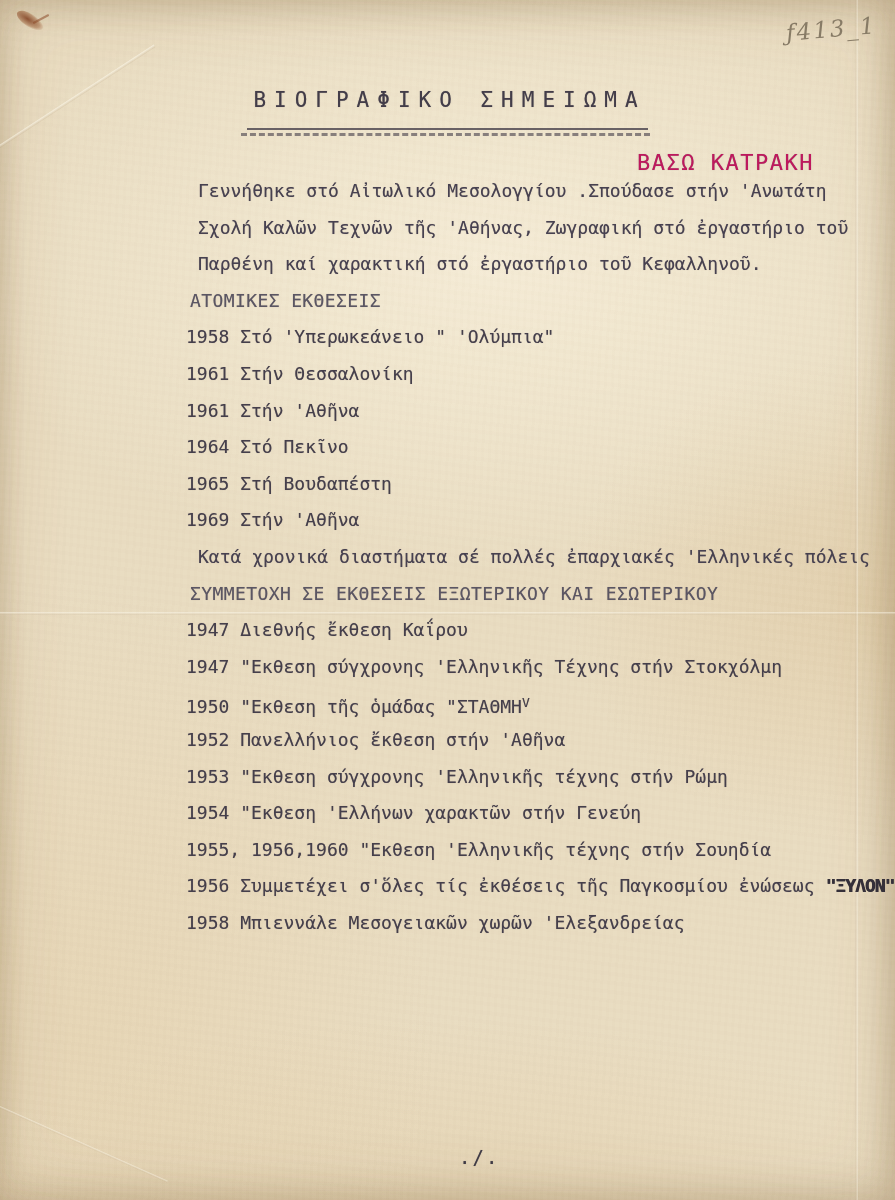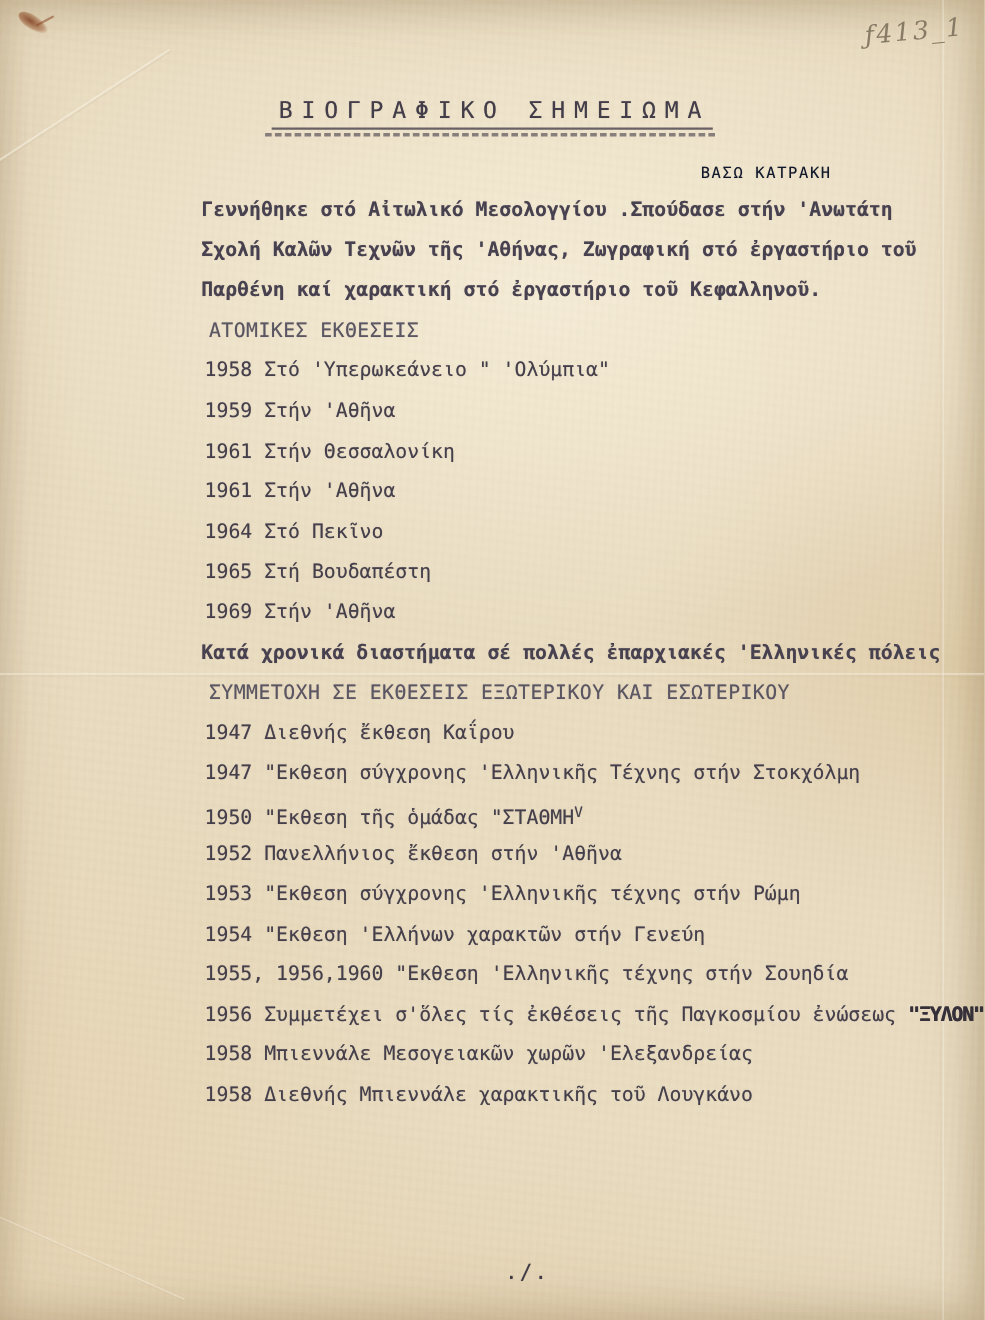--- a/index.html
+++ b/index.html
@@ -53,42 +53,42 @@
   .annotation{
     position:absolute;left:786px;top:16px;
     font-family:"DejaVu Serif",serif;font-style:italic;
     font-size:23px;color:#877b66;transform:rotate(-5deg);
     letter-spacing:2px;white-space:nowrap;
   }
   .title-row{position:absolute;left:0;top:88px;width:100%;text-align:center;}
   .title-text{
     display:inline-block;position:relative;
     font-size:21px;letter-spacing:8px;color:#433d49;
-    padding:0 2px 4px 6px;
+    padding:0 2px 16px 6px;
     border-bottom:2px solid rgba(66,60,72,0.78);
     text-shadow:0 0 0.7px rgba(66,60,72,0.55);
     white-space:nowrap;
   }
   .title-text::after{
     content:"";position:absolute;left:-6px;right:-2px;bottom:-8px;
     border-top:3px dashed rgba(66,60,72,0.60);
   }
   .author{
     position:absolute;left:637px;top:150px;
-    font-size:14px;letter-spacing:1.5px;color:#0f172a;
+    font-size:22px;letter-spacing:1.5px;color:#be185d;
     text-shadow:0 0 0.7px rgba(66,60,72,0.5);white-space:nowrap;
   }
   .body-block{position:absolute;left:178px;top:173px;width:712px;}
   .line{
     height:36.6px;line-height:36.6px;white-space:nowrap;
     font-size:18px;color:#453f4b;
     text-shadow:0 0 0.7px rgba(60,54,66,0.45);
   }
   .line.entry{margin-left:8px;}
-  .line.para{margin-left:5px;color:#474150;font-weight:bold;}
+  .line.para{margin-left:20px;color:#474150;}
   .line.heading{margin-left:12px;color:#5b5663;letter-spacing:0.4px;}
   .line .sup{font-size:13px;vertical-align:6px;}
   .line .overstruck{
     font-weight:bold;color:#353039;letter-spacing:-1px;
     text-shadow:0.6px 0 0 #353039;
   }
   .footer-mark{
     position:absolute;left:459px;top:1146px;
     font-size:19px;color:#3f3a45;letter-spacing:2px;
     text-shadow:0 0 0.7px rgba(60,54,66,0.5);
@@ -121,33 +121,31 @@
 </div>
 
 <div class="author">ΒΑΣΩ ΚΑΤΡΑΚΗ</div>
 
 <div class="body-block">
     <div class="line para">Γεννήθηκε στό Αἰτωλικό Μεσολογγίου .Σπούδασε στήν 'Ανωτάτη</div>
     <div class="line para">Σχολή Καλῶν Τεχνῶν τῆς 'Αθήνας, Ζωγραφική στό ἐργαστήριο τοῦ</div>
     <div class="line para">Παρθένη καί χαρακτική στό ἐργαστήριο τοῦ Κεφαλληνοῦ.</div>
     <div class="line heading">ΑΤΟΜΙΚΕΣ ΕΚΘΕΣΕΙΣ</div>
     <div class="line entry">1958 Στό 'Υπερωκεάνειο " 'Ολύμπια"</div>
-    <div class="line entry">1959 Στήν 'Αθῆνα</div>
     <div class="line entry">1961 Στήν Θεσσαλονίκη</div>
     <div class="line entry">1961 Στήν 'Αθῆνα</div>
     <div class="line entry">1964 Στό Πεκῖνο</div>
     <div class="line entry">1965 Στή Βουδαπέστη</div>
     <div class="line entry">1969 Στήν 'Αθῆνα</div>
     <div class="line para">Κατά χρονικά διαστήματα σέ πολλές ἐπαρχιακές 'Ελληνικές πόλεις</div>
     <div class="line heading">ΣΥΜΜΕΤΟΧΗ ΣΕ ΕΚΘΕΣΕΙΣ ΕΞΩΤΕΡΙΚΟΥ ΚΑΙ ΕΣΩΤΕΡΙΚΟΥ</div>
     <div class="line entry">1947 Διεθνής ἔκθεση Καΐρου</div>
     <div class="line entry">1947 "Εκθεση σύγχρονης 'Ελληνικῆς Τέχνης στήν Στοκχόλμη</div>
     <div class="line entry">1950 "Εκθεση τῆς ὁμάδας "ΣΤΑΘΜΗ<span class="sup">V</span></div>
     <div class="line entry">1952 Πανελλήνιος ἔκθεση στήν 'Αθῆνα</div>
     <div class="line entry">1953 "Εκθεση σύγχρονης 'Ελληνικῆς τέχνης στήν Ρώμη</div>
     <div class="line entry">1954 "Εκθεση 'Ελλήνων χαρακτῶν στήν Γενεύη</div>
     <div class="line entry">1955, 1956,1960 "Εκθεση 'Ελληνικῆς τέχνης στήν Σουηδία</div>
     <div class="line entry">1956 Συμμετέχει σ'ὅλες τίς ἐκθέσεις τῆς Παγκοσμίου ἐνώσεως <span class="overstruck">"ΞΥΛΟΝ"</span></div>
     <div class="line entry">1958 Μπιεννάλε Μεσογειακῶν χωρῶν 'Ελεξανδρείας</div>
-    <div class="line entry">1958 Διεθνής Μπιεννάλε χαρακτικῆς τοῦ Λουγκάνο</div>
   </div>
 
 <div class="footer-mark">./.</div>
 
 </body></html>

